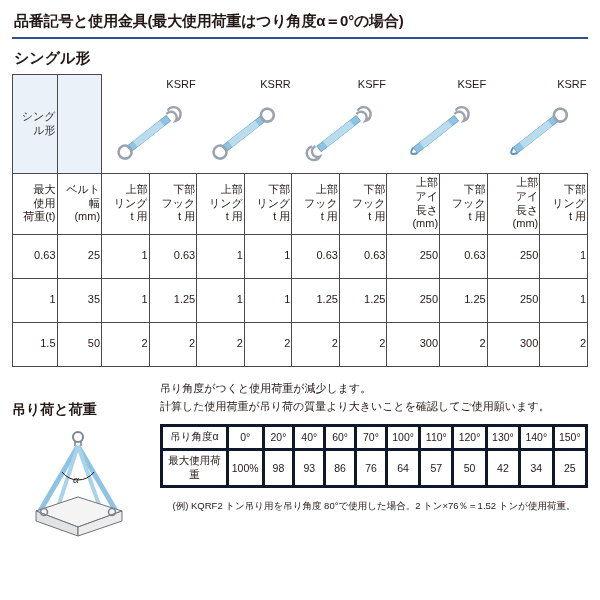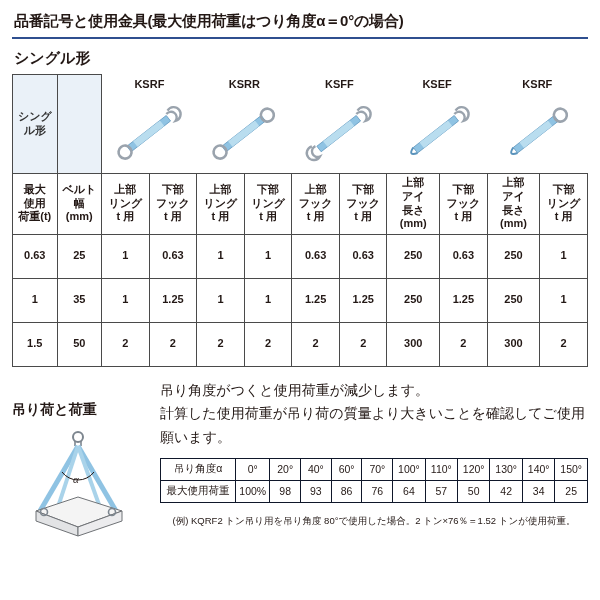--- a/index.html
+++ b/index.html
@@ -41,24 +41,24 @@
 
   
   table.spec {
     border-collapse: collapse;
     width: 576px;
     table-layout: fixed;
   }
   table.spec td, table.spec th {
     border: 1px solid #4a4a4a;
     font-size: 11px;
-    text-align: center;
+    text-align: right;
     vertical-align: middle;
     padding: 2px 1px;
-    font-weight: bold;
+    font-weight: normal;
     line-height: 1.25;
   }
   .hdr-row td {
     height: 16px;
     font-size: 11px;
     border: none;
   }
   .corner-cell {
     background: #eaf1f8;
     font-size: 11.5px;
@@ -106,34 +106,34 @@
   }
   .bottom-title {
     font-size: 14px;
     font-weight: bold;
     position: absolute;
     left: 0;
     top: 22px;
   }
   .notes {
     margin-left: 148px;
-    font-size: 14px;
+    font-size: 11px;
     line-height: 1.7;
     color: #231815;
   }
   .angle-table-wrap {
     margin-left: 148px;
     margin-top: 8px;
   }
   table.angle {
     border-collapse: collapse;
     table-layout: fixed;
   }
   table.angle td {
-    border: 1px solid #0f172a;
+    border: 3px solid #0f172a;
     font-size: 10.5px;
     text-align: center;
     padding: 3px 2px;
     height: 15px;
   }
   table.angle td.rowhdr {
     width: 96px;
     text-align: center;
     font-size: 10.5px;
   }

